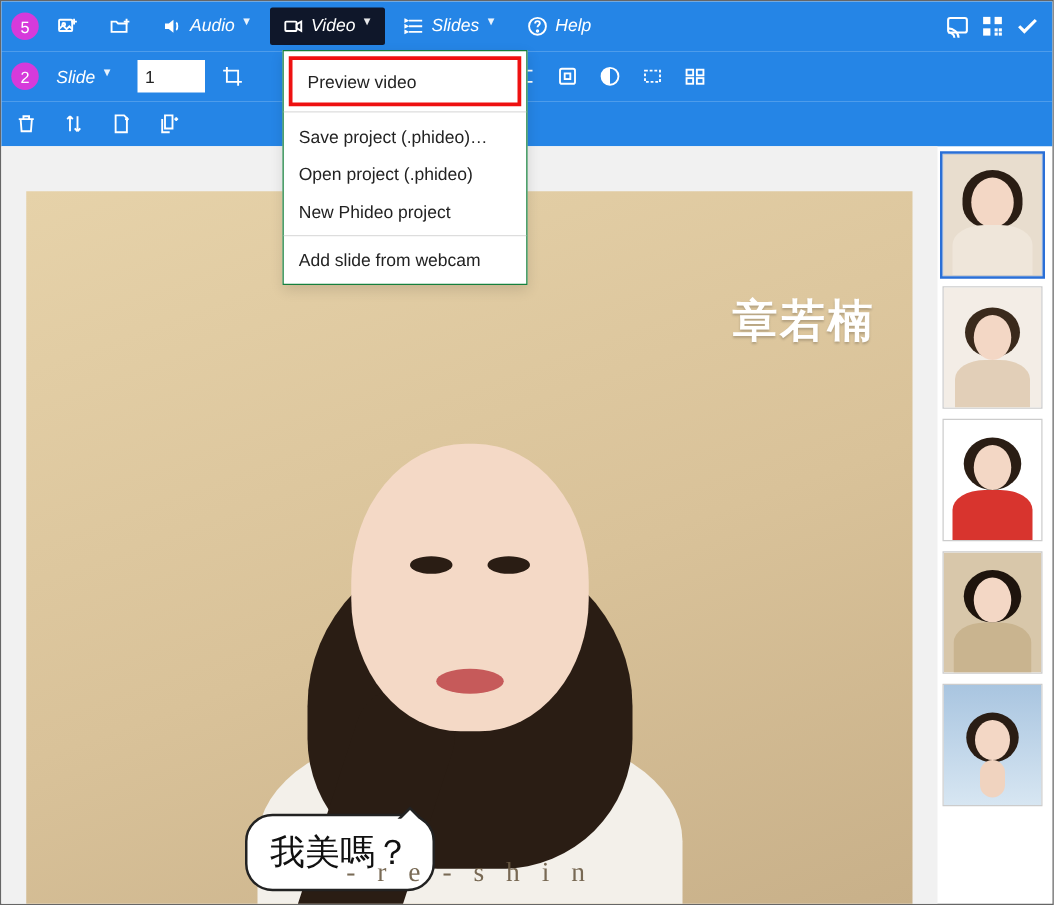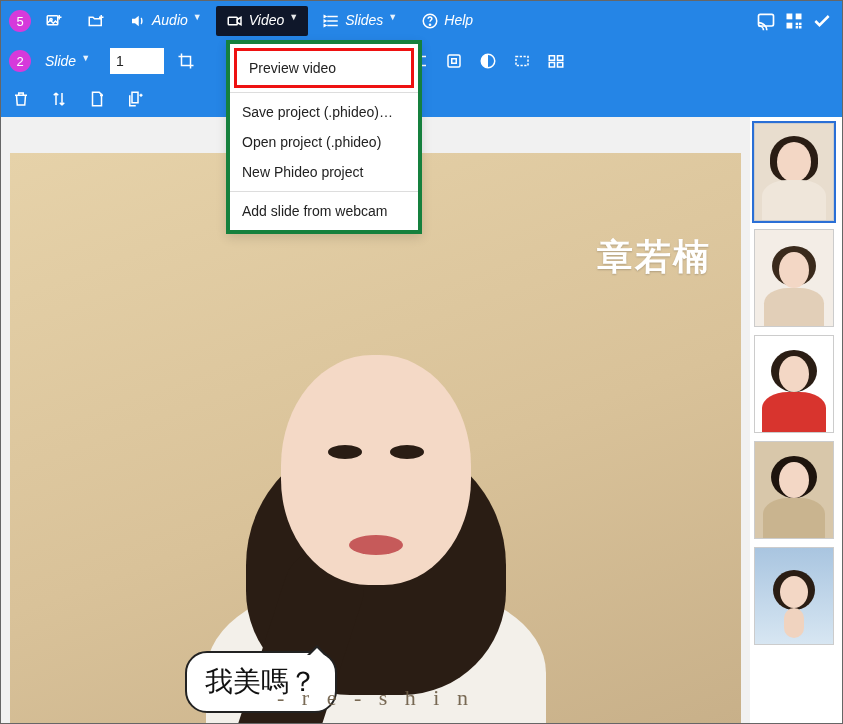--- a/index.html
+++ b/index.html
@@ -12,28 +12,28 @@
 .badge { display: inline-flex; align-items: center; justify-content: center; width: 22px; height: 22px; border-radius: 50%; background: #d63adb; color: #fff; font-size: 13px; font-weight: 500; }
 
 .tb-btn { display: inline-flex; align-items: flex-start; gap: 5px; padding: 6px 10px; color: #fff; font-size: 14px; cursor: pointer; border-radius: 2px; font-style: italic; }
 .tb-btn.active { background: #0f172a; }
 .tb-btn .caret { font-size: 9px; opacity: .9; }
 .tb-icon { display: inline-flex; align-items: center; justify-content: center; width: 24px; height: 24px; color: #fff; cursor: pointer; }
 .spacer { flex: 1; }
 
 .slide-input { width: 54px; height: 26px; border: none; padding: 2px 6px; font-size: 14px; background:#fff; color:#222; }
 
-.dropdown { position: absolute; left: 226px; top: 40px; width: 196px; background: #fff; border: 4px solid #15803d; box-shadow: 0 4px 10px rgba(0,0,0,.12); z-index: 50; padding-bottom: 4px; }
+.dropdown { position: absolute; left: 226px; top: 40px; width: 196px; background: #fff; border: 1px solid #15803d; box-shadow: 0 4px 10px rgba(0,0,0,.12); z-index: 50; padding-bottom: 4px; }
 .dropdown .group-highlight { border: 3px solid #e11; margin: 4px; padding: 2px 0; }
 .dd-item { padding: 7px 12px; font-size: 14px; color: #222; cursor: pointer; white-space: nowrap; }
 .dd-sep { height: 1px; background: #ddd; margin: 4px 0; }
 
 .workspace { position: relative; display: flex; height: calc(724px - 116px); }
 .canvas-area { position: relative; flex: 1; background: #f1f1f1; padding-top: 36px; overflow:hidden; }
-.canvas { position: relative; margin: 0 9px; height: 100%; background: linear-gradient(160deg,#e6d2a9 0%, #d9c299 55%, #c8b089 100%); overflow:hidden; }
+.canvas { position: relative; margin: 0 20px; height: 100%; background: linear-gradient(160deg,#e6d2a9 0%, #d9c299 55%, #c8b089 100%); overflow:hidden; }
 .portrait { position:absolute; left:50%; top:58%; transform:translate(-50%,-50%); width:380px; height:480px; }
 .hair-back { position:absolute; left:50%; top:190px; transform:translateX(-50%); width:260px; height:260px; background:#2a1d14; border-radius:50% 50% 40% 40%; }
 .face { position:absolute; left:50%; top:110px; transform:translateX(-50%); width:190px; height:230px; background:#f4d9c6; border-radius:48% 48% 46% 46%; }
 .eye { position:absolute; width:34px; height:14px; background:#2a1d14; border-radius:50%; top:200px; }
 .eye.l { left:calc(50% - 48px); } .eye.r { left:calc(50% + 14px); }
 .lips { position:absolute; left:50%; top:290px; transform:translateX(-50%); width:54px; height:20px; background:#c65a5a; border-radius:50%; }
 .braid { position:absolute; left:calc(50% - 120px); top:300px; width:80px; height:260px; background:#2a1d14; border-radius:40px; transform:rotate(18deg); }
 .body { position:absolute; left:50%; top:340px; transform:translateX(-50%); width:340px; height:220px; background:#f3f0ea; border-radius:40% 40% 0 0; }
 
 .overlay-name { position:absolute; right:30px; top:80px; color:#fff; font-size:36px; font-weight:600; letter-spacing:2px; text-shadow:0 1px 2px rgba(0,0,0,.2); }

